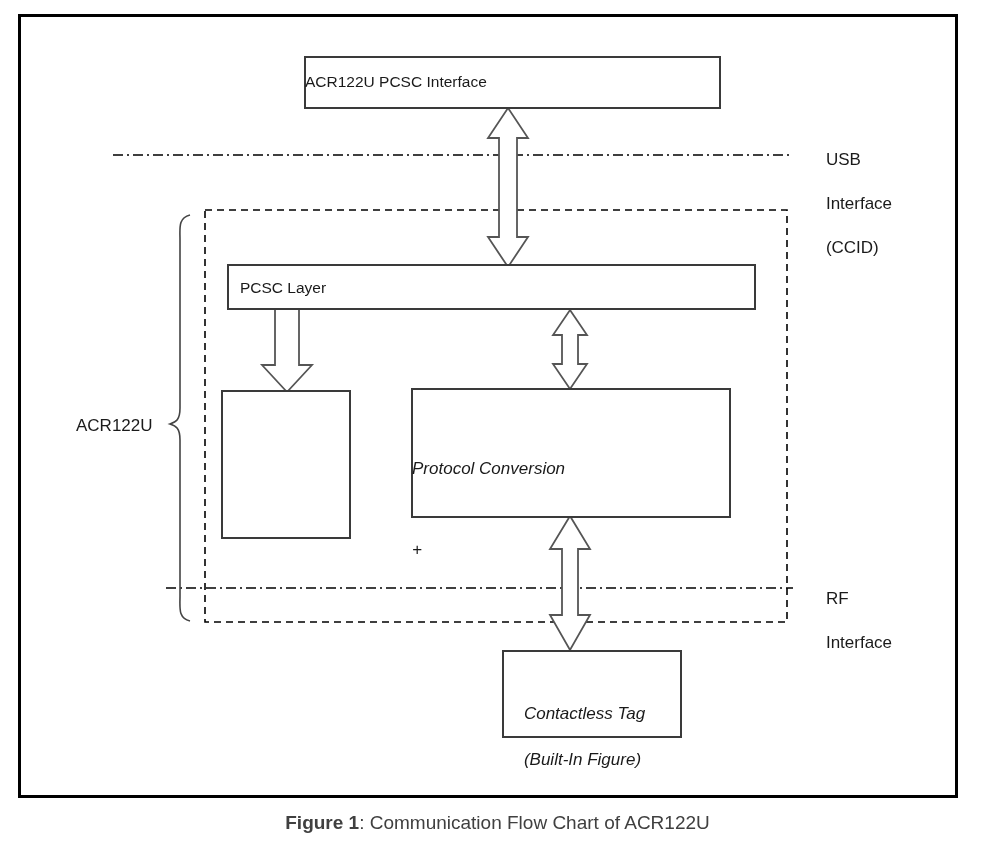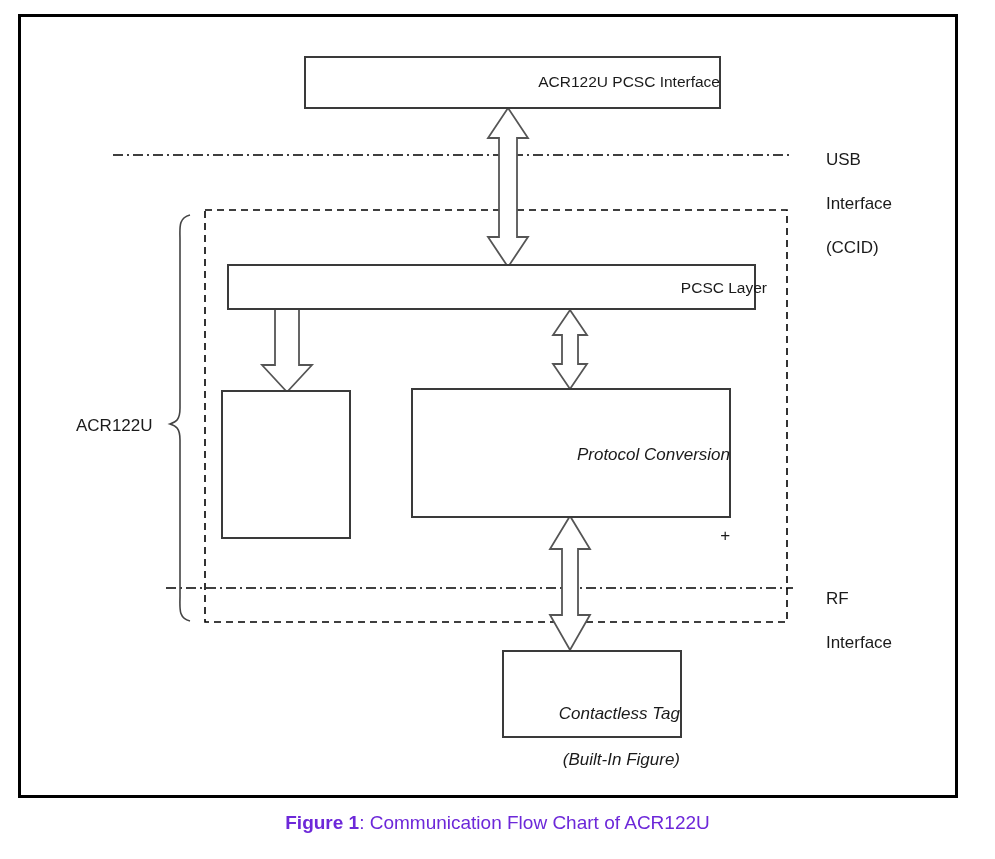--- a/index.html
+++ b/index.html
@@ -72,21 +72,21 @@
   
   .lbl {
     position: absolute;
     font-family: "Liberation Sans", sans-serif;
     font-size: 17px;
     color: #1a1a1a;
     line-height: 21px;
     white-space: pre;
   }
   .lbl-center {
-    text-align: right;
+    text-align: left;
   }
   .box-title {
     font-size: 15.5px;
   }
   .italic {
     font-style: italic;
   }
 
   #lbl-pcsc-interface {
     left: 305px; top: 71px; width: 415px;
@@ -103,41 +103,41 @@
     line-height: 22px;
   }
   #lbl-acr122u-brace {
     left: 76px; top: 415px; width: 96px;
   }
   #lbl-led-box {
     left: 222px; top: 398px; width: 128px;
     line-height: 23px;
   }
   #lbl-protocol-box {
-    left: 412px; top: 402px; width: 318px;
+    left: 412px; top: 416px; width: 318px;
     line-height: 21px;
   }
   .proto-line-1 { display: block; }
   .proto-line-2 { display: block; margin-top: 18px; }
   .proto-line-3 { display: block; margin-top: 19px; }
   #lbl-tag-box {
     left: 505px; top: 679px; width: 175px;
     line-height: 23px;
     font-style: italic;
   }
 
   #figure-caption {
     position: absolute;
     left: 0px;
     top: 812px;
     width: 995px;
     text-align: center;
     font-family: "Liberation Sans", sans-serif;
     font-size: 19px;
-    color: #6d28d9;
+    color: #404040;
   }
   #figure-caption .cap-strong {
     font-weight: bold;
   }
 </style>
 </head>
 <body>
 
 <div id="page">
 

